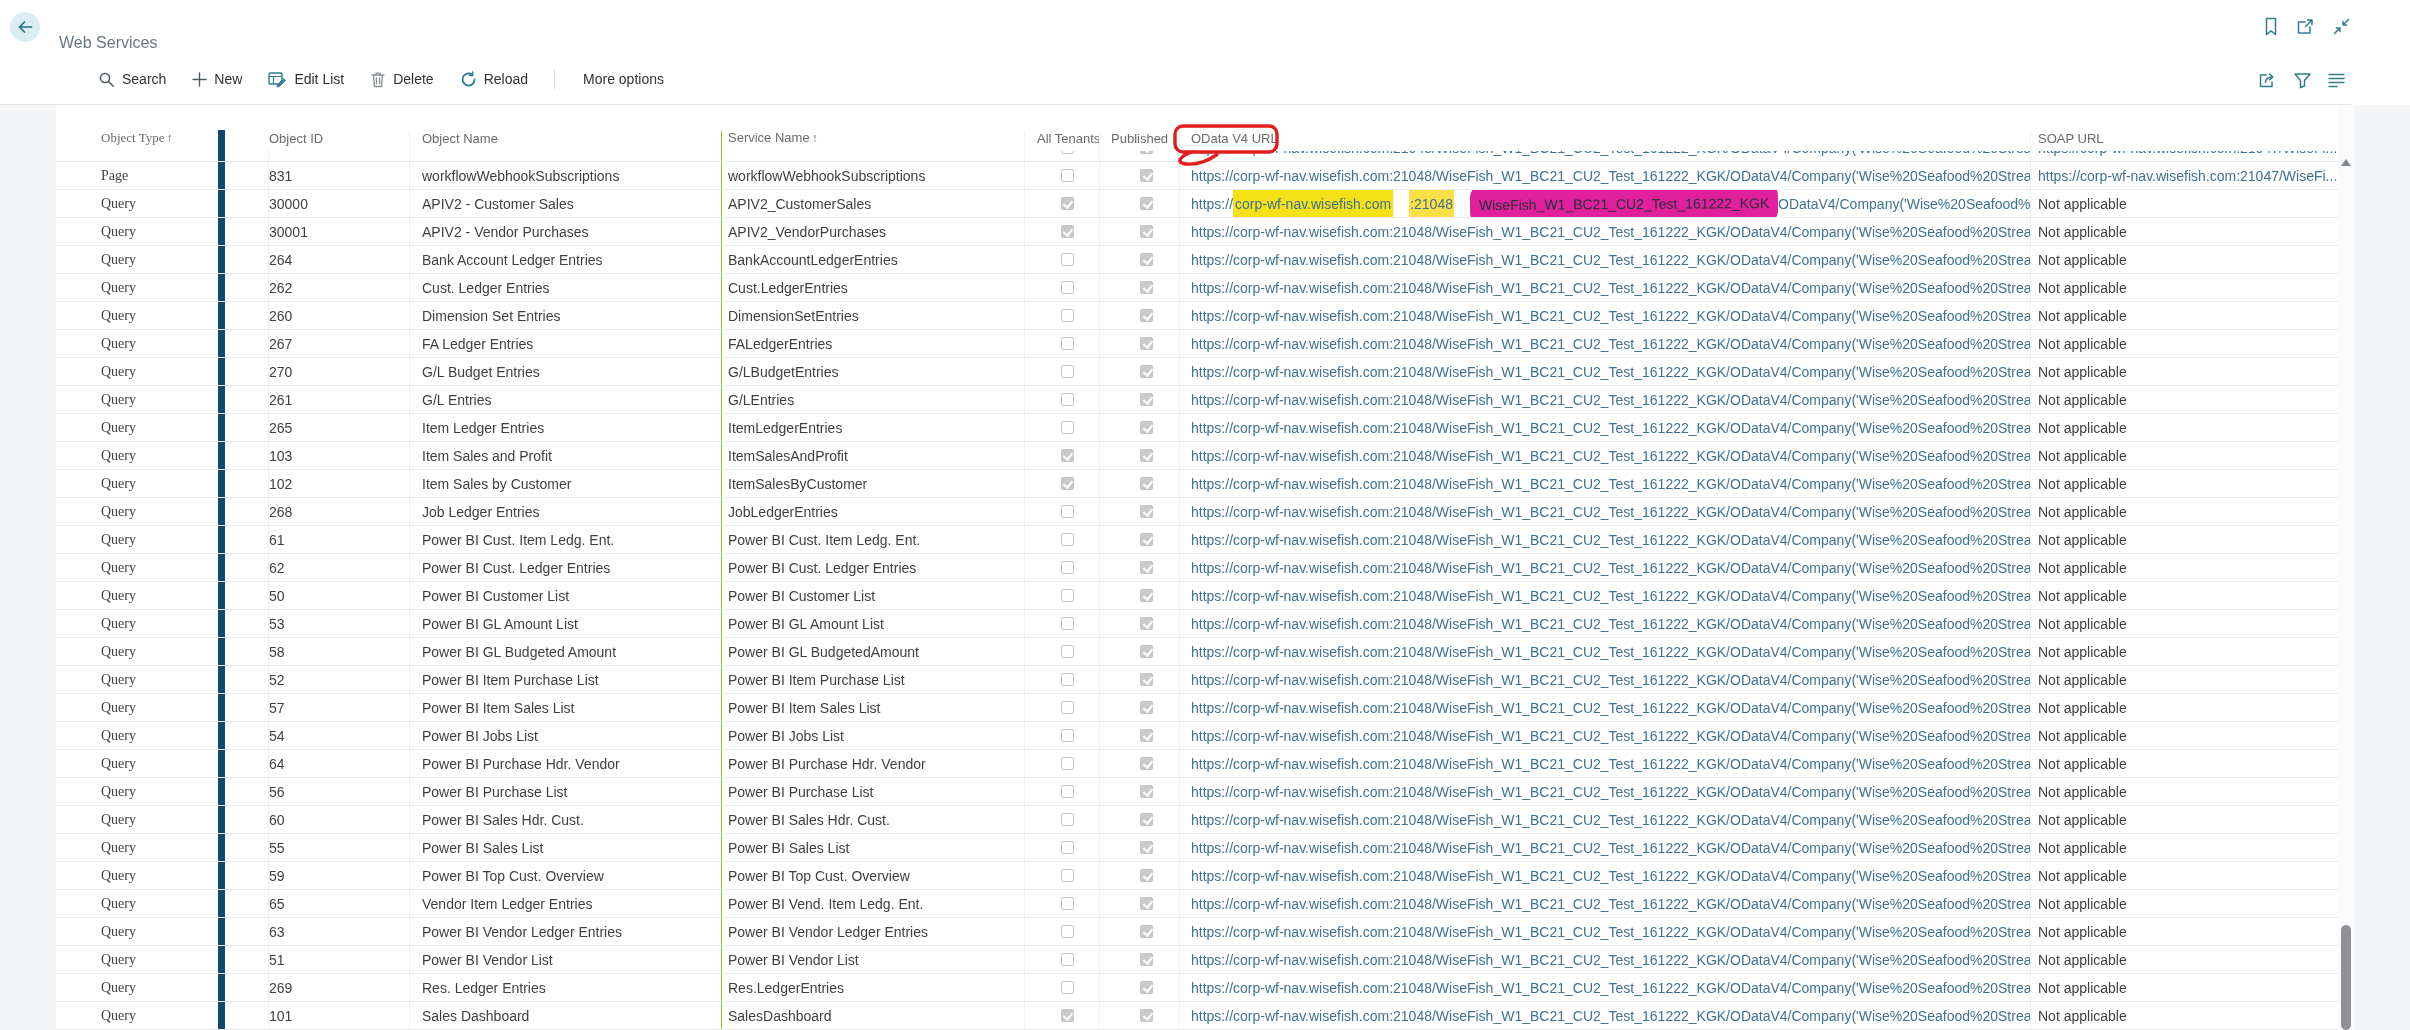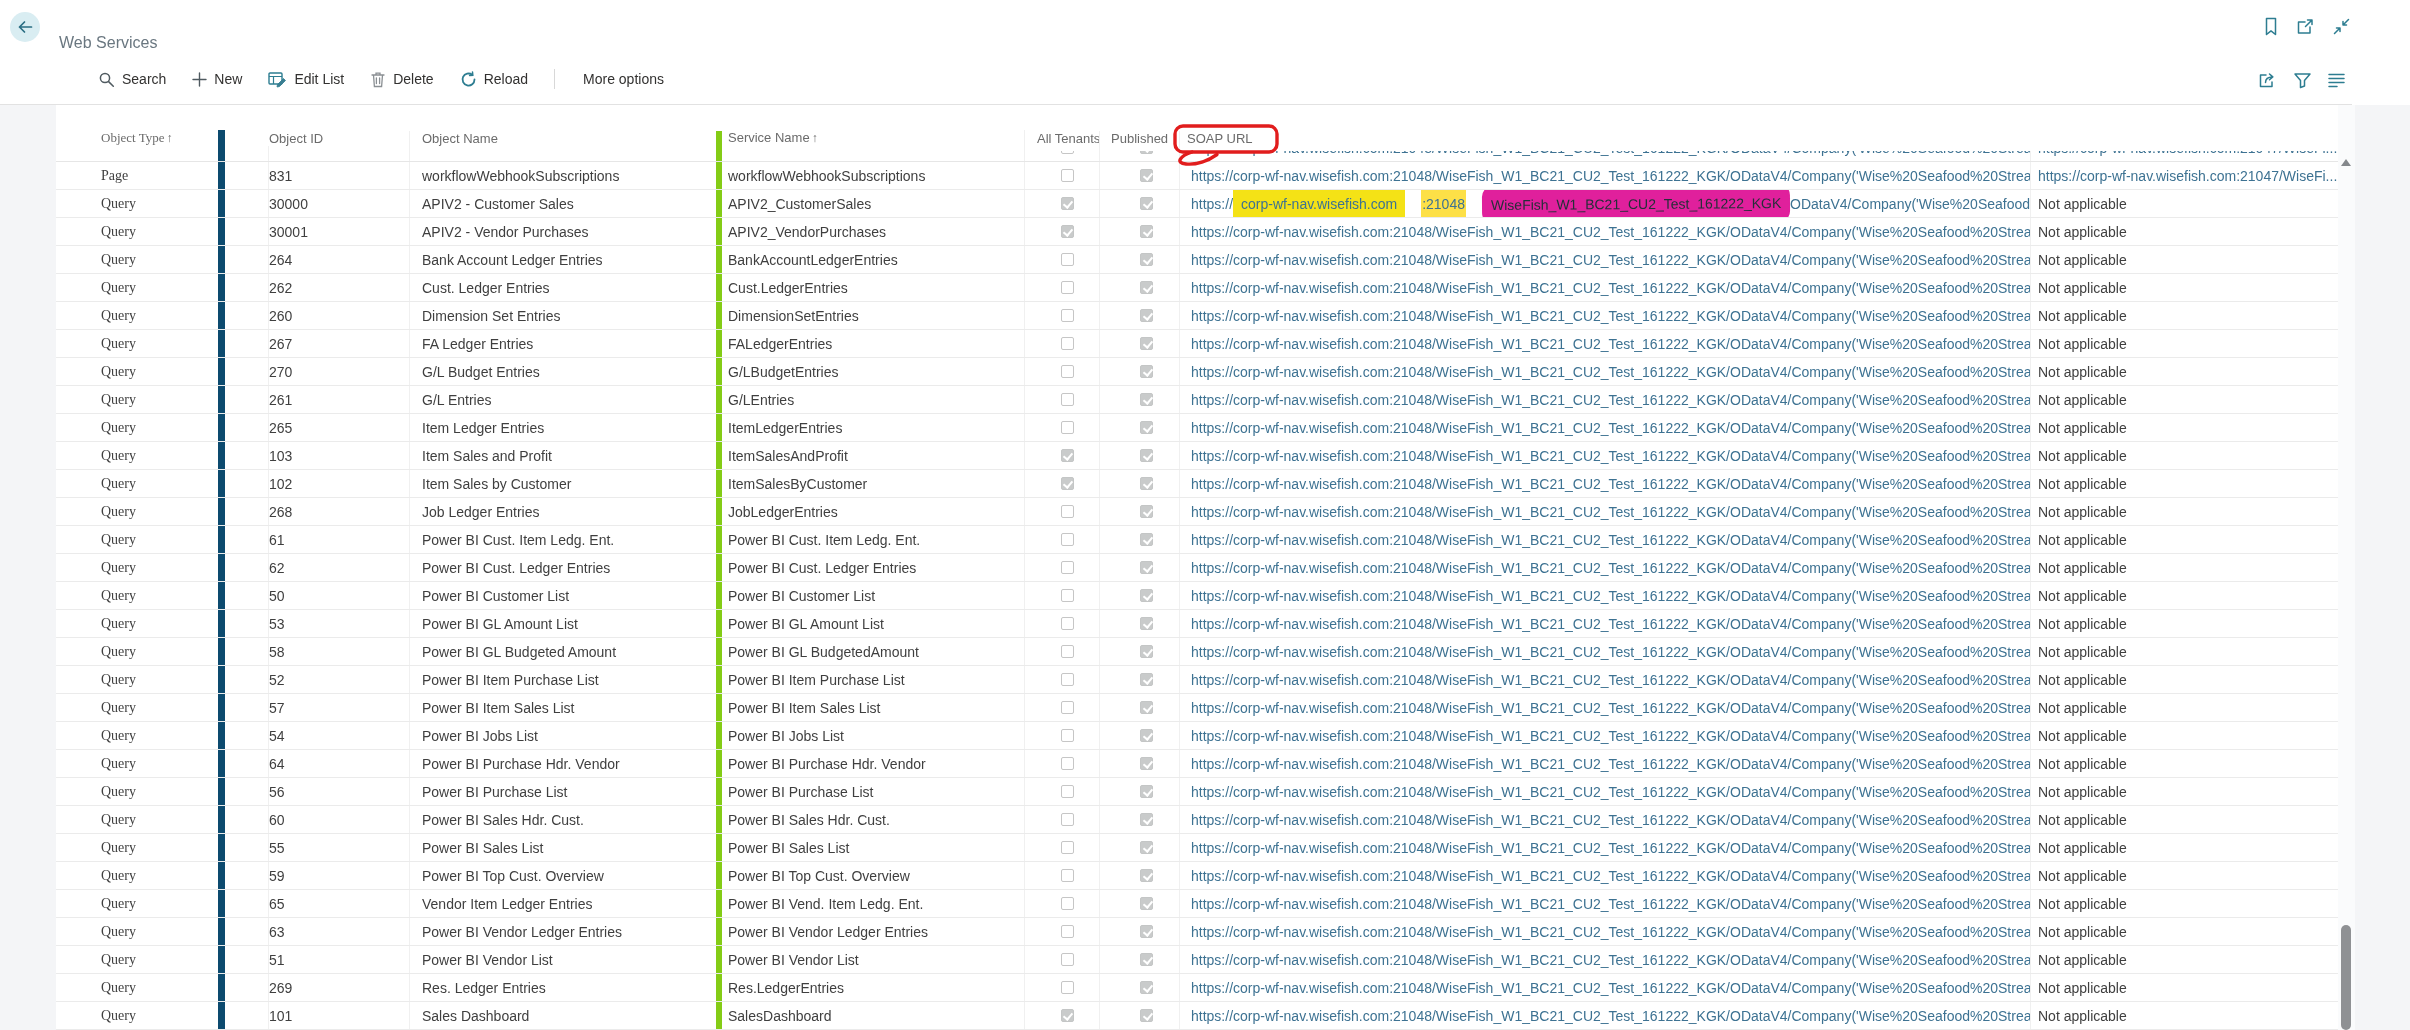--- a/index.html
+++ b/index.html
@@ -31,21 +31,21 @@
   .table-area { position:absolute; left:56px; top:0; width:2282px; background:#fff; }
 
   .row, .header-row { display:flex; width:2282px; white-space:nowrap; }
   .row { height:28px; line-height:28px; border-bottom:1px solid #ebebeb; background:#fff;
     font-size:14px; color:#3f3f3f; cursor:default; }
   .cell { flex:none; overflow:hidden; }
   .c-gutter { width:44px; }
   .c-type   { width:125px; border-right:7px solid #0c4a6e; padding-left:1px;font-family:Liberation Serif, serif; }
   .c-spacer { width:44px;  border-right:1px solid #f0f0f0; }
   .c-id     { width:141px; border-right:1px solid #f0f0f0; padding-right:8px; }
-  .c-name   { width:312px; border-right:6px solid #84cc16; padding-left:12px; }
+  .c-name   { width:312px; border-right:1px solid #84cc16; padding-left:12px; }
   .c-svc    { width:303px; border-right:1px solid #f0f0f0; padding-left:6px; }
   .c-at     { width:75px;  border-right:1px solid #f0f0f0; display:flex; align-items:center; justify-content:center; padding-left:10px; }
   .c-pub    { width:80px;  border-right:1px solid #f0f0f0; display:flex; align-items:center; justify-content:center; padding-left:14px; }
   .c-odata  { width:851px; border-right:1px solid #f0f0f0; padding-left:11px; }
   .c-soap   { width:307px; padding-left:7px; }
   .link { color:#3d7292; cursor:pointer; }
 
   
   .header-row { height:46px; align-items:flex-end; font-size:13px; color:#6b6b6b;
     background:#fff; position:relative; }
@@ -60,21 +60,21 @@
 
   
   .cb { width:13px; height:13px; border:1px solid #c6c6c6; border-radius:2px;
     background:#fff; position:relative; display:inline-block; cursor:pointer; }
   .cb.checked { background:#c9cbcb; border-color:#c4c6c6; }
   .cb.checked::after { content:""; position:absolute; left:3.5px; top:1px; width:4px; height:7px;
     border:solid #fff; border-width:0 2px 2px 0; transform:rotate(40deg); }
 
   
   .hl { display:inline-block; }
-  .hl-yellow { background:#f4e216; padding:4px 8px; margin:-4px 0; border-radius:3px; }
+  .hl-yellow { background:#f4e216; padding:4px 2px; margin:-4px 0; border-radius:3px; }
   .hl-green  { background:#fde047; padding:4px 1px; margin:-4px 16px; border-radius:3px; }
   .hl-magenta{ background:#e0209c; color:#242f38; padding:5px 9px; margin:-5px -4px;
     border-radius:11px; transform:rotate(-0.4deg); }
 
   
   .red-annotation { position:absolute; left:1112px; top:14px; pointer-events:none; z-index:5; overflow:visible; }
 
   
   .scroll-strip { position:absolute; left:2338px; top:0; width:17px; height:925px; background:#fafbfc; }
   .scroll-arrow { position:absolute; left:2341px; top:54px; width:0; height:0;
@@ -194,20 +194,21 @@
 
       <div class="header-row">
         <div class="cell c-gutter"></div>
         <div class="cell c-type"><span>Object Type</span><span class="sort">↑</span></div>
         <div class="cell c-spacer"></div>
         <div class="cell c-id"><span>Object ID</span></div>
         <div class="cell c-name"><span>Object Name</span></div>
         <div class="cell c-svc"><span>Service Name</span><span class="sort">↑</span></div>
         <div class="cell c-at"><span>All Tenants</span></div>
         <div class="cell c-pub"><span>Published</span></div>
+        <div class="cell c-odata"><span>OData V4 URL</span></div>
         <div class="cell c-soap"><span>SOAP URL</span></div>
 
         <svg class="red-annotation" width="160" height="56" viewBox="0 0 160 56">
           <rect x="7" y="7" width="102" height="26" rx="8" fill="none" stroke="#e11d1d" stroke-width="3.4"></rect>
           <path d="M24 33 C 12 37, 7 44, 18 45 C 28 46, 40 42, 49 35.5" fill="none" stroke="#e11d1d" stroke-width="3.4" stroke-linecap="round"></path>
         </svg>
       </div>
 
       <div class="partial">
         <div id="partial-row-host" style="display:contents;"><div class="row">

